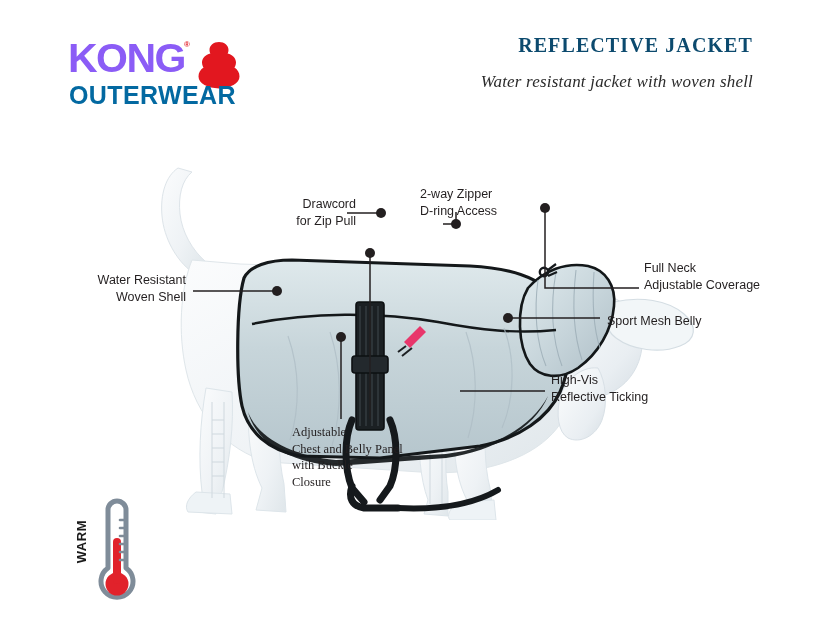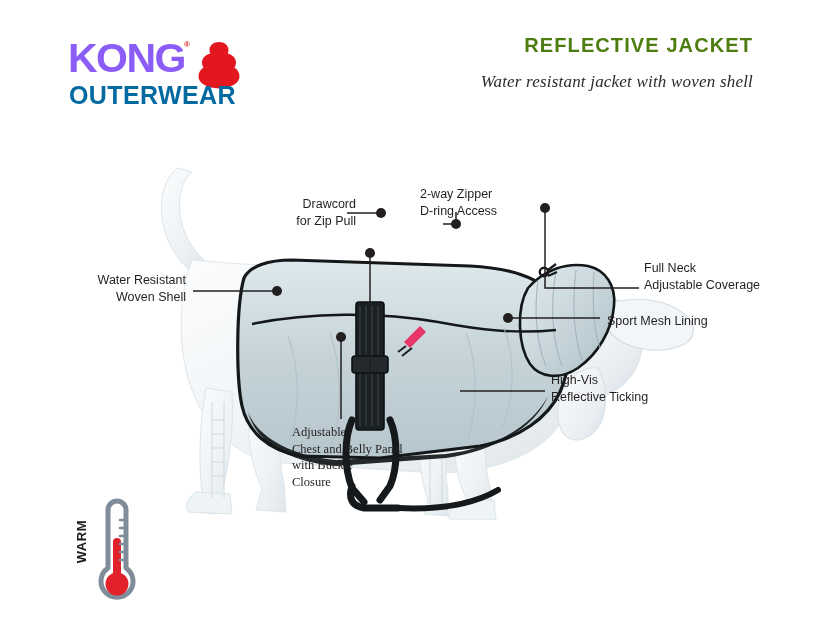--- a/index.html
+++ b/index.html
@@ -63,25 +63,25 @@
 
   
   #title-block {
     position: absolute;
     right: 62px;
     top: 33px;
     text-align: right;
     width: 420px;
   }
   #product-title {
-    font-family: Liberation Sans, sans-serif;
+    font-family: Liberation Serif, serif;
     font-weight: bold;
     font-size: 20px;
     letter-spacing: 1.1px;
-    color: #4d7c0f;
+    color: #0c4a6e;
     line-height: 24px;
   }
   #product-subtitle {
     font-family: "Liberation Serif", serif;
     font-style: italic;
     font-size: 17px;
     letter-spacing: 0.2px;
     color: #2b2b2b;
     margin-top: 15px;
   }
@@ -334,21 +334,21 @@
 
   <div class="callout right-align" id="callout-water-resistant">Water Resistant
 Woven Shell</div>
 
   <div class="callout left-align" id="callout-zipper">2-way Zipper
 D-ring Access</div>
 
   <div class="callout left-align" id="callout-full-neck">Full Neck
 Adjustable Coverage</div>
 
-  <div class="callout left-align" id="callout-mesh">Sport Mesh Lining</div>
+  <div class="callout left-align" id="callout-mesh">Sport Mesh Belly</div>
 
   <div class="callout left-align" id="callout-highvis">High-Vis
 Reflective Ticking</div>
 
   <div class="callout center-align" id="callout-belly">Adjustable
 Chest and Belly Panel
 with Buckle
 Closure</div>
 
   <div id="warm-badge">

